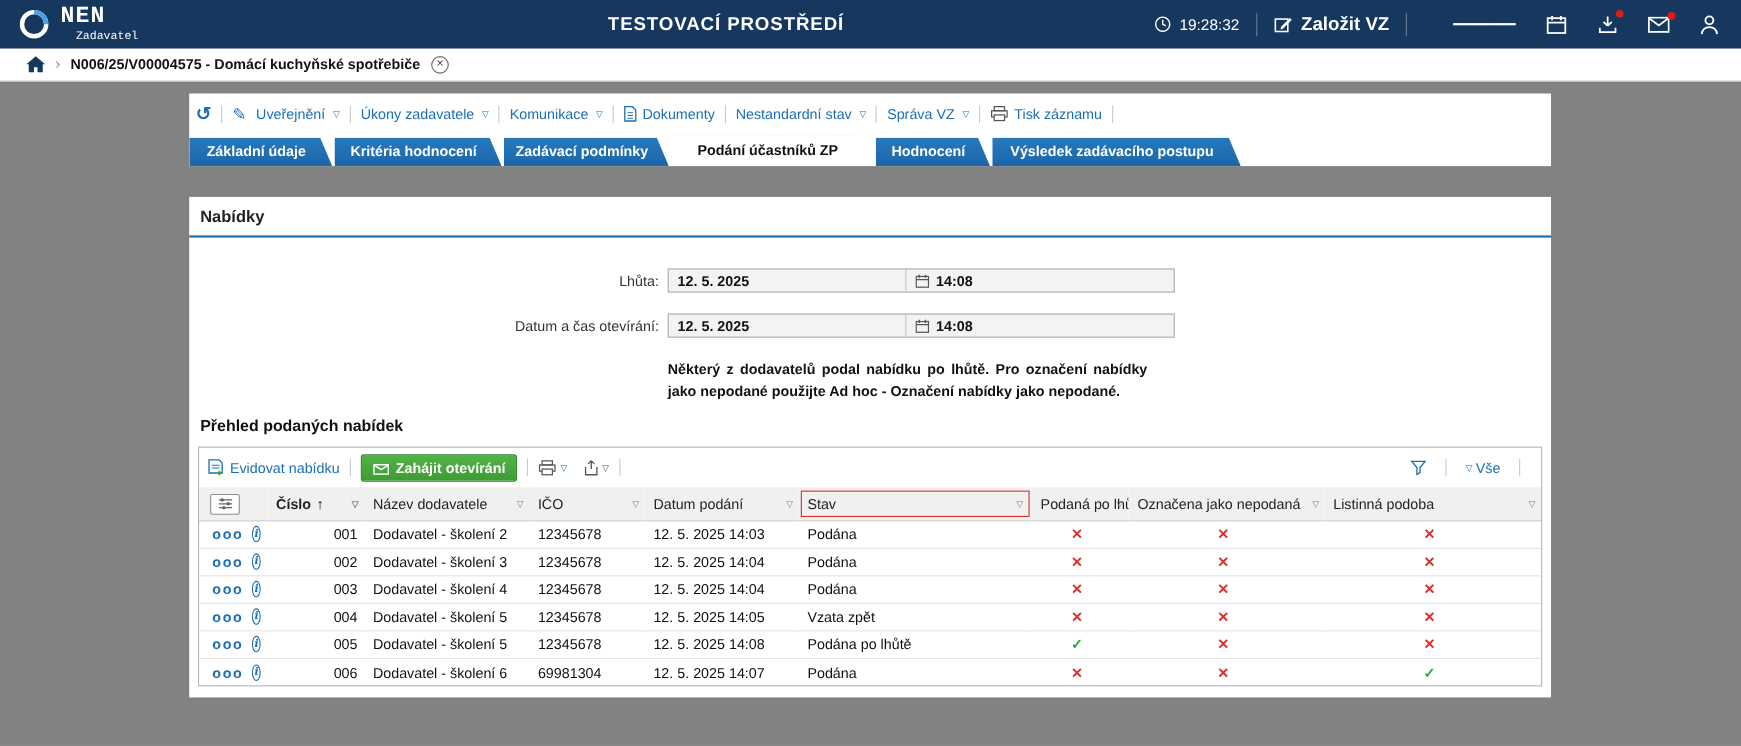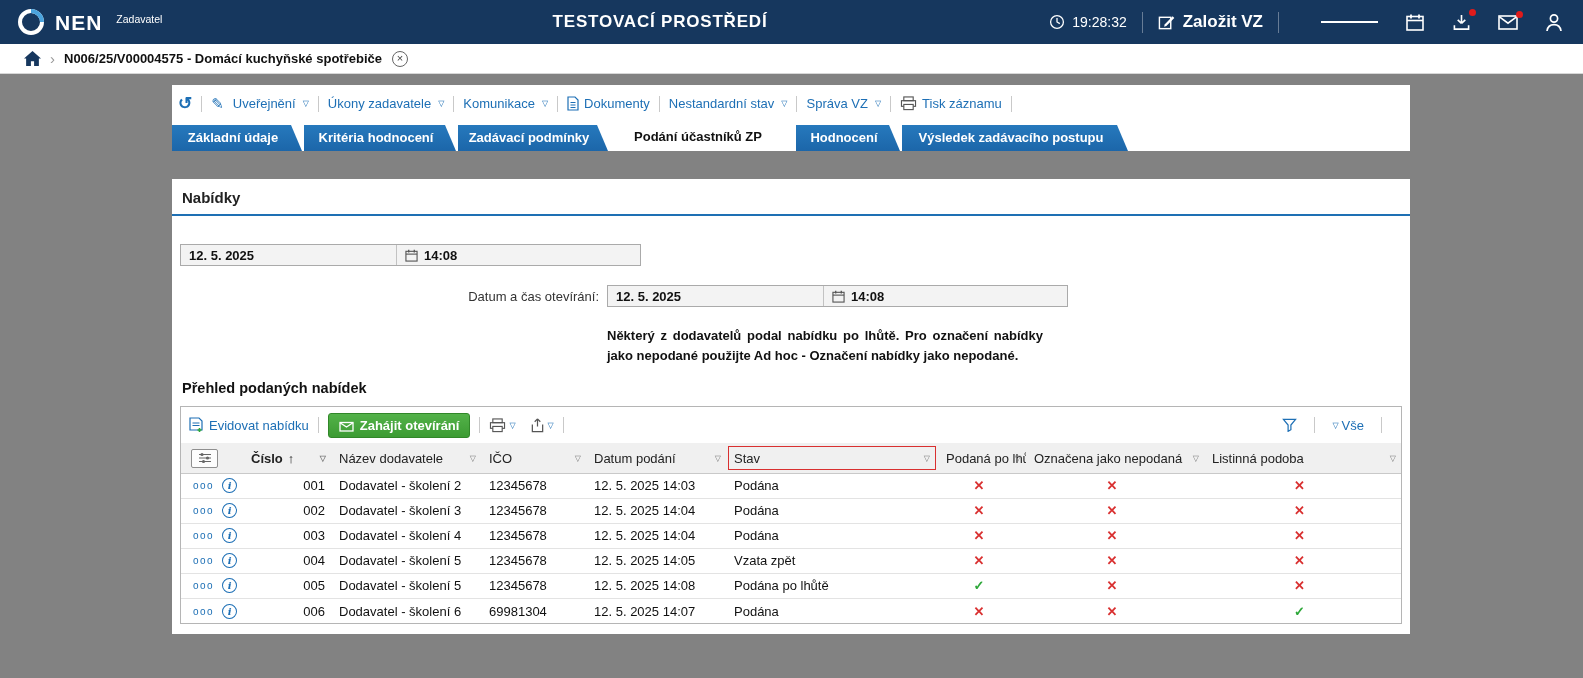--- a/index.html
+++ b/index.html
@@ -3,21 +3,21 @@
 <meta charset="utf-8">
 <style>
   * { margin:0; padding:0; box-sizing:border-box; }
   html,body { width:1583px; height:678px; overflow:hidden; background:#828282;
               font-family:"Liberation Sans", sans-serif; }
 
   
   .topbar { position:relative; height:44px; background:#16375e; color:#fff;
             display:flex; align-items:center; padding:0 20px 0 16px; }
   .brand-wrap { display:flex; align-items:center; gap:9px; }
-  .brand-col { display:flex; flex-direction:row; line-height:1; }
+  .brand-col { display:flex; flex-direction:column; line-height:1;font-family:Liberation Mono, monospace; }
   .brand-name { font-size:21px; font-weight:bold; letter-spacing:1px; }
   .brand-role { font-size:10.5px; margin:2px 0 0 14px; }
   .env-title { position:absolute; left:660px; top:50%; transform:translate(-50%,-50%);
                font-size:17px; font-weight:bold; letter-spacing:.8px; }
   .top-right { margin-left:auto; display:flex; align-items:center; }
   .top-right .vdiv { width:1px; height:21px; background:rgba(255,255,255,.35); margin:0 15px; }
   .clock-group { display:flex; align-items:center; gap:7px; font-size:14px; }
   .createvz { display:flex; align-items:center; gap:8px; font-size:17px; font-weight:bold; cursor:pointer; }
   .tico { position:relative; margin-left:27px; display:flex; align-items:center; cursor:pointer; }
   .tico:first-of-type { margin-left:0; }
@@ -102,21 +102,21 @@
   .sort-arrow { font-weight:bold; margin:0 2px 0 5px; color:#111; }
   th.stav-h::after { content:""; position:absolute; inset:3px 2px; border:1.4px solid #d93030;
                      pointer-events:none; }
   .colcfg { display:inline-flex; width:27px; height:19px; border:1px solid #8f8f8f; background:#fdfdfd;
             border-radius:2px; align-items:center; justify-content:center; cursor:pointer; }
 
   tbody td { height:25px; border-top:1px solid #e3e3e3; padding:0 6px 0 8px; color:#111;
              white-space:nowrap; overflow:hidden; }
   td.num { padding-left:12px;text-align:right; }
   .rowtools { display:flex; align-items:center; gap:8px; padding-left:4px; }
-  .kebab { font-size:10px; font-weight:normal; letter-spacing:1.5px; color:#1d6fb5; cursor:pointer; }
+  .kebab { font-size:13px; font-weight:bold; letter-spacing:1.5px; color:#1d6fb5; cursor:pointer; }
   .info-badge { width:15px; height:15px; border:1.4px solid #1d6fb5; border-radius:50%;
                 color:#1d6fb5; font-size:10px; font-style:italic; font-weight:bold;
                 font-family:"DejaVu Serif", serif; display:inline-flex; align-items:center;
                 justify-content:center; cursor:pointer; }
   td.mark { text-align:center; font-weight:bold; padding-right:14px; }
   .mark-no { color:#d93030; } .mark-yes { color:#2ea83a; }
 
   svg { display:block; }
 </style>
 </head>
@@ -273,20 +273,21 @@
       </div>
     </div>
 
 
     <div class="panelB">
       <div class="sec-title">Nabídky</div>
       <div class="blue-rule"></div>
 
       <div class="form">
         <div class="frow">
+          <span class="flabel">Lhůta:</span>
           <div class="ffield">
             <span class="fdate">12. 5. 2025</span>
             <span class="fdiv"></span>
             <span class="fcal">
               <svg width="13" height="13" viewBox="0 0 14 14">
                 <rect x="1" y="2.5" width="12" height="10.5" fill="none" stroke="#555" stroke-width="1.2"></rect>
                 <path d="M1 5.5h12" stroke="#555" stroke-width="1.2"></path>
                 <path d="M4 .8v3M10 .8v3" stroke="#555" stroke-width="1.4"></path>
               </svg>
             </span>

